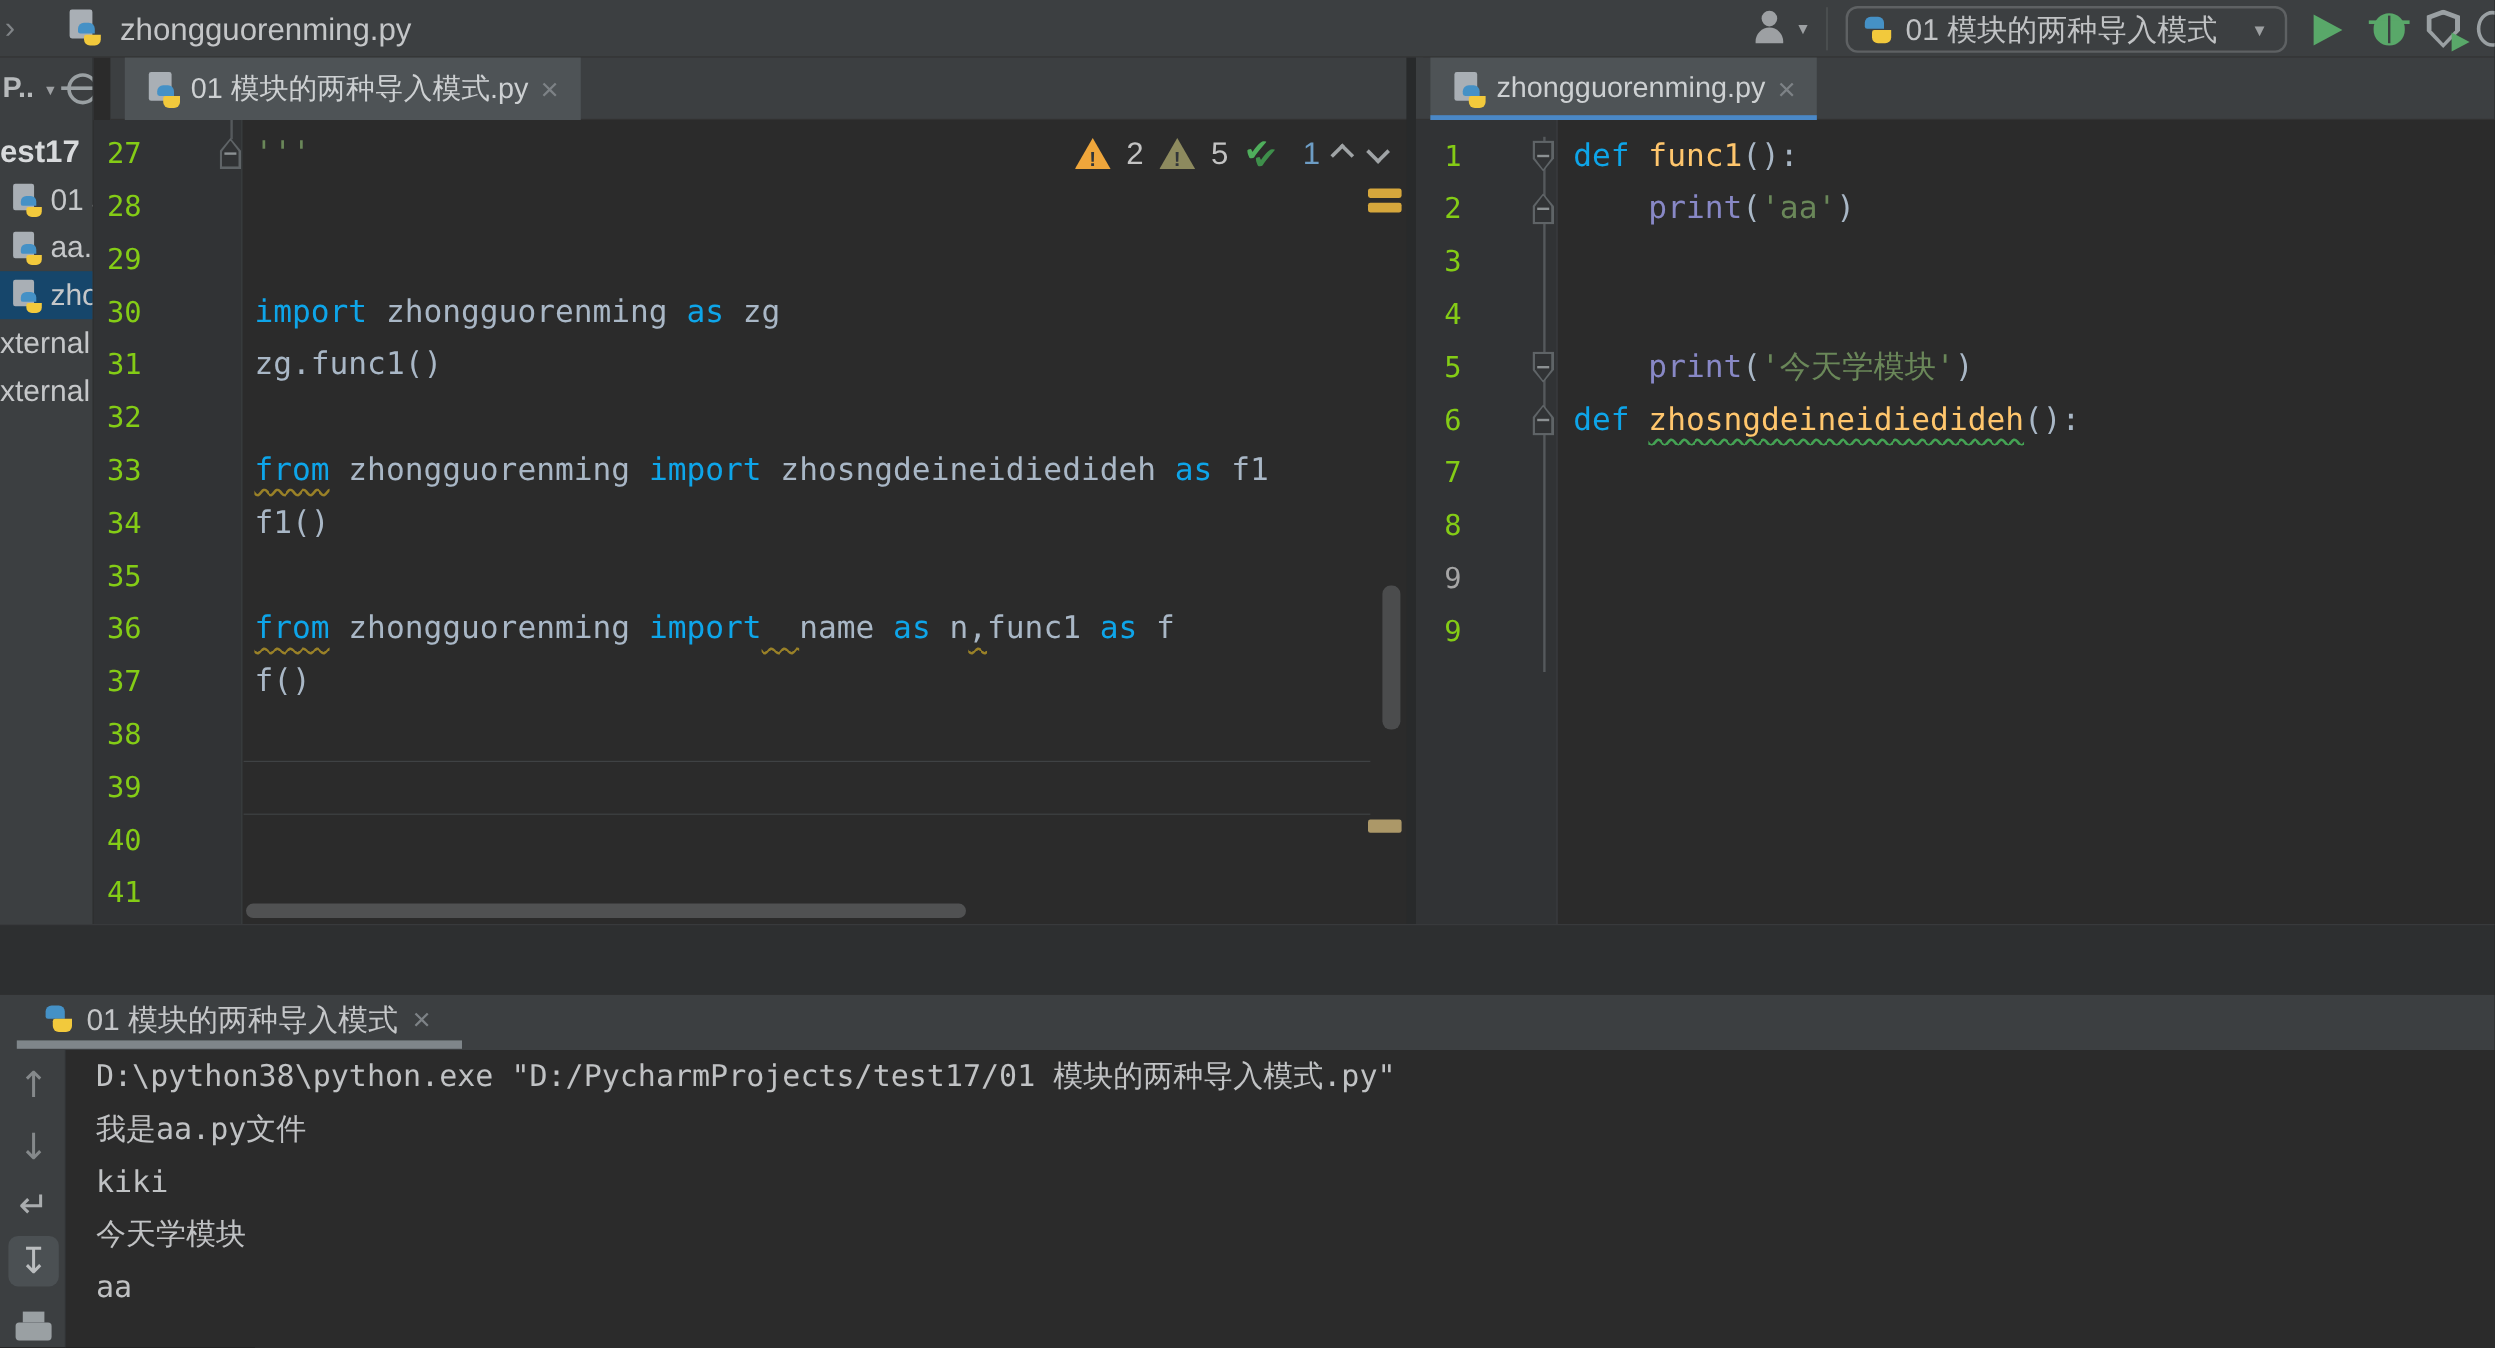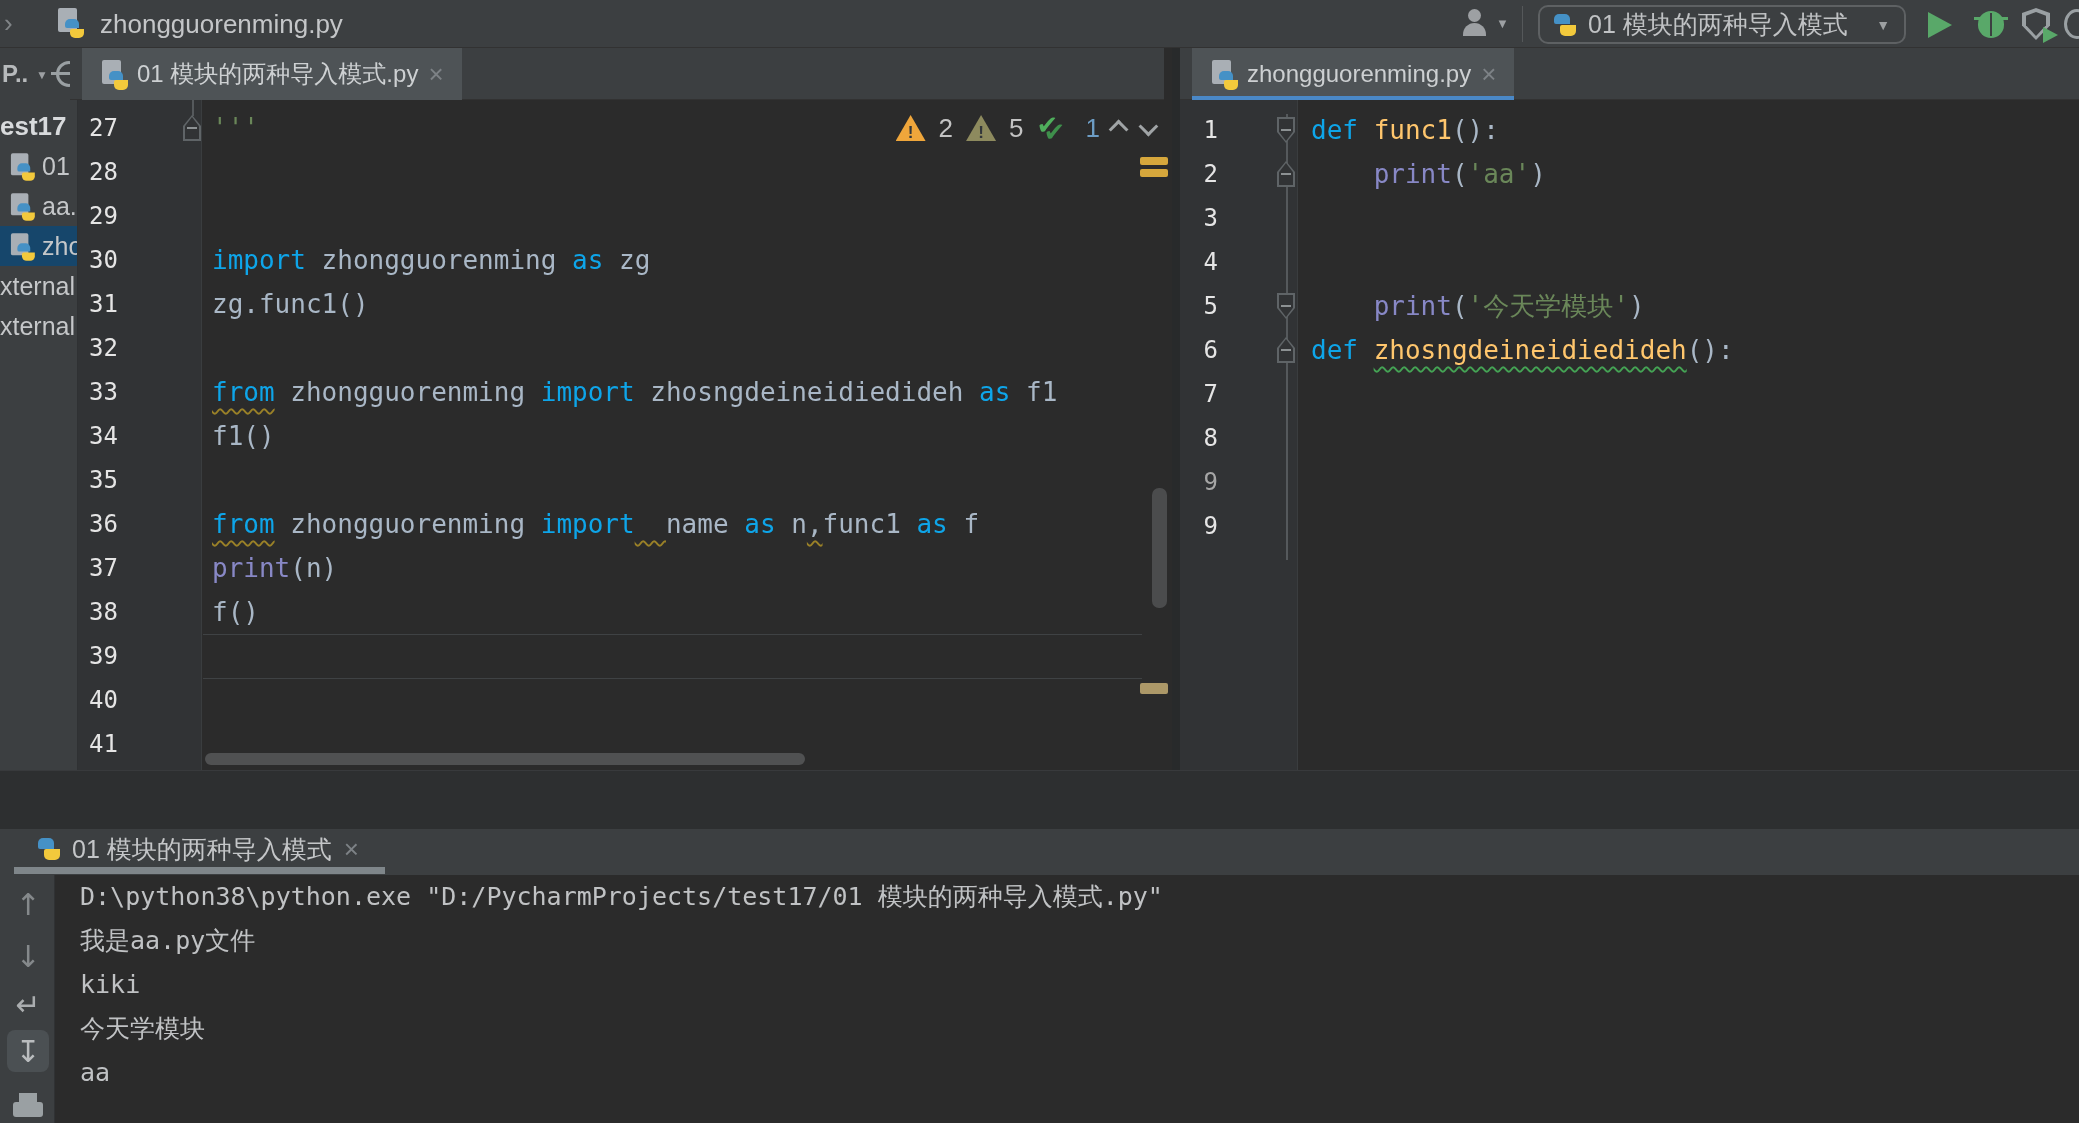--- a/index.html
+++ b/index.html
@@ -49,39 +49,39 @@
   #sb-locate::before { content:""; position:absolute; left:-8px; right:-8px; top:50%; height:3px; margin-top:-2px; background:#9aa0a3; }
   #tree { position:absolute; left:0; top:58px; width:78px; }
   .tree-item { height:40px; display:flex; align-items:center; gap:7px; padding-left:8px; font-size:25px; color:#c5c7c9; white-space:nowrap; overflow:hidden; }
   .tree-item.root { font-weight:bold; font-size:26px; color:#d8dadc; padding-left:0; }
   .tree-item.plain { padding-left:0; }
   .tree-item.selected { background:#16466B; }
   .tree-item .pyfile { transform:scale(.92); }
 
   
   .tabbar { top:48px; height:52px; background:#3c3f41; border-bottom:1px solid #323232; }
-  #tabbar-left { left:70px; width:1094px; }
+  #tabbar-left { left:92px; width:1094px; }
   #tabbar-right { left:1180px; width:899px; }
   .ed-tab { position:absolute; left:12px; top:0; height:52px; background:#4e5356; display:flex; align-items:center; gap:10px; padding:0 18px; }
   .ed-tab .label { font-size:24px; color:#cdd0d2; white-space:nowrap; }
   .tab-close { font-size:26px; color:#7d8286; line-height:1; }
   .tab-underline { position:absolute; left:0; bottom:0; height:4px; width:100%; }
   #pane-divider { left:1172px; top:48px; width:8px; height:722px; background:#282a2b; }
 
   
   .editor { top:100px; height:670px; background:#2b2b2b; overflow:hidden; }
   #editor-left { left:78px; width:1094px; }
   #editor-right { left:1180px; width:899px; }
   .gutter { position:absolute; left:0; top:0; height:100%; background:#313335; border-right:1px solid #3a3d3f; }
   #editor-left .gutter { width:124px; }
   #editor-right .gutter { width:118px; }
   .gnums { position:absolute; }
   #editor-left .gnums { left:6px; top:6px; width:34px; }
   #editor-right .gnums { left:8px; top:8px; width:30px; }
-  .gnum { height:44px; line-height:44px; text-align:right; font-size:24px; color:#e5e5e5; font-family:"DejaVu Sans Mono", monospace; }
+  .gnum { height:44px; line-height:44px; text-align:right; font-size:24px; color:#84cc16; font-family:"DejaVu Sans Mono", monospace; }
   .gnum.bright { color:#a6a6a6; }
   .fold-line { position:absolute; width:2px; background:#55595c; }
   .fold { position:absolute; width:18px; height:26px; }
   .fold .o { position:absolute; inset:0; background:#5f6467; }
   .fold .i { position:absolute; inset:2px; background:#313335; }
   .fold.down .o, .fold.down .i { clip-path:polygon(0 0,100% 0,100% 58%,50% 100%,0 58%); }
   .fold.up .o, .fold.up .i { clip-path:polygon(50% 0,100% 42%,100% 100%,0 100%,0 42%); }
   .fold .d { position:absolute; left:4px; right:4px; top:50%; height:2px; margin-top:-1px; background:#8c9193; }
   .code-lines { position:absolute; top:0; right:0; }
   #editor-left .code-lines { left:125px; padding-top:6px; }
@@ -259,21 +259,20 @@
         <div class="code-row"><span class="tk-str">'''</span></div>
         <div class="code-row"></div>
         <div class="code-row"></div>
         <div class="code-row"><span class="tk-kw">import</span><span> zhongguorenming </span><span class="tk-kw">as</span><span> zg</span></div>
         <div class="code-row"><span>zg.func1()</span></div>
         <div class="code-row"></div>
         <div class="code-row"><span class="tk-kw sq-w">from</span><span> zhongguorenming </span><span class="tk-kw">import</span><span> zhosngdeineidiedideh </span><span class="tk-kw">as</span><span> f1</span></div>
         <div class="code-row"><span>f1()</span></div>
         <div class="code-row"></div>
         <div class="code-row"><span class="tk-kw sq-w">from</span><span> zhongguorenming </span><span class="tk-kw">import</span><span class="sq-w">  </span><span>name </span><span class="tk-kw">as</span><span> n</span><span class="sq-w">,</span><span>func1 </span><span class="tk-kw">as</span><span> f</span></div>
-        <div class="code-row"><span class="tk-bi">print</span><span>(n)</span></div>
         <div class="code-row"><span>f()</span></div>
         <div class="code-row"></div>
         <div class="code-row"></div>
         <div class="code-row"></div>
       </div>
     <div id="inspections">
       <div class="insp-tri gold"></div>
       <span class="insp-count">2</span>
       <div class="insp-tri olive"></div>
       <span class="insp-count">5</span>

